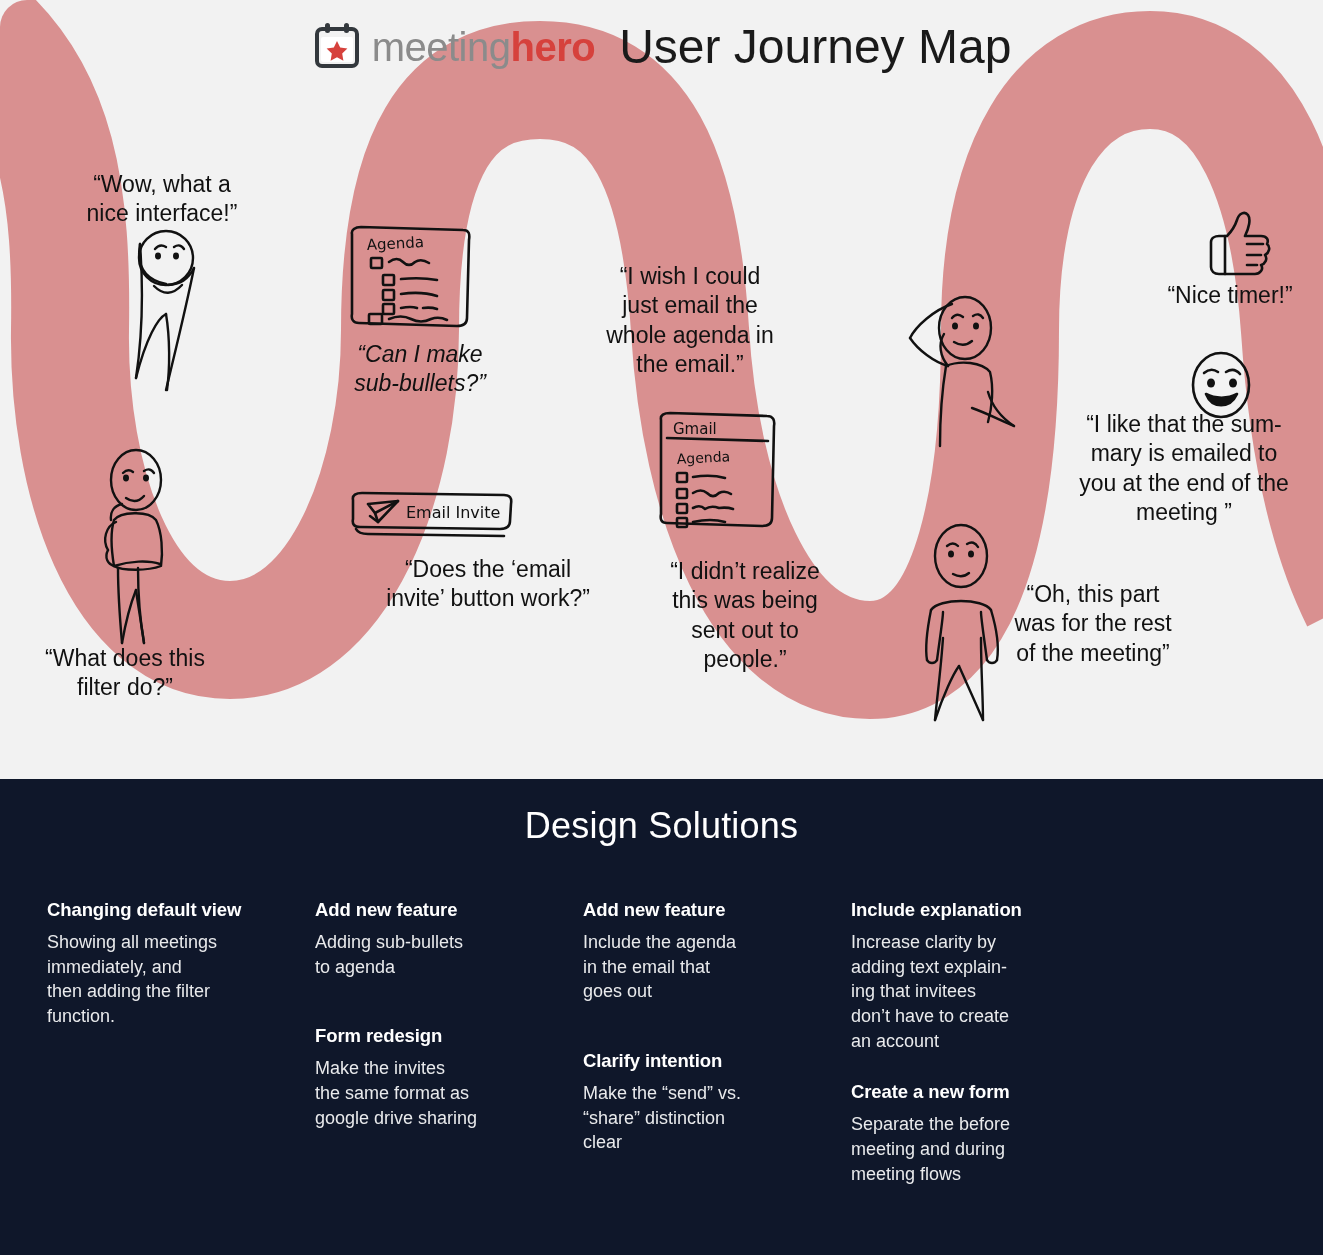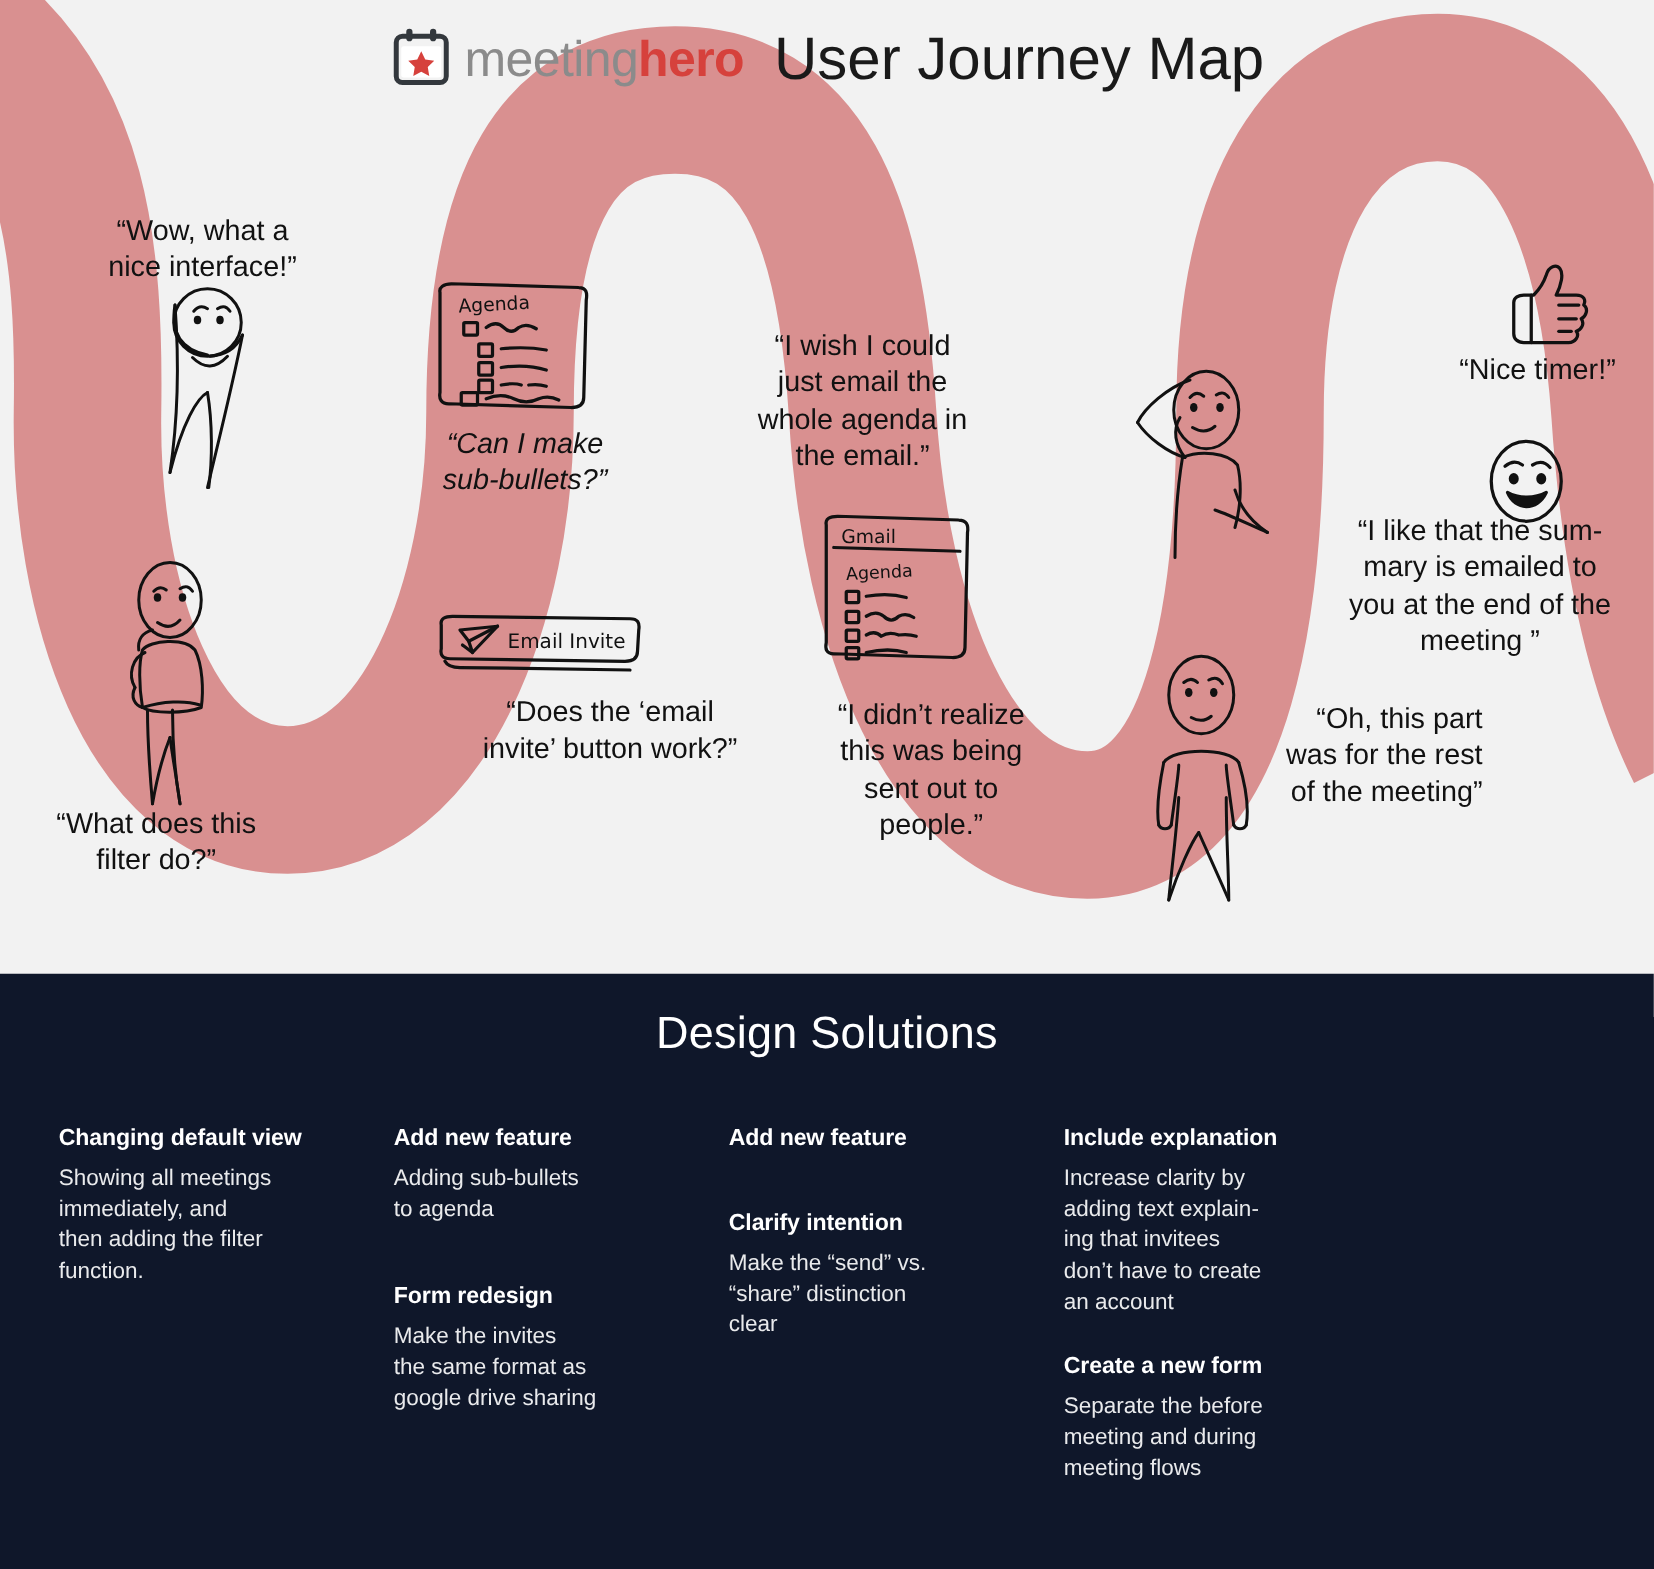--- a/index.html
+++ b/index.html
@@ -5,21 +5,21 @@
   html,body{margin:0;padding:0;}
   body{
     width:1323px;height:1255px;
     background:#f2f2f2;
     font-family:"Liberation Sans", sans-serif;
     overflow:hidden;
     position:relative;
   }
   #journey{
     position:absolute;left:0;top:0;width:1323px;height:779px;
-    background:#f2f2f2;overflow:hidden;
+    background:#f2f2f2;overflow:hidden;border-radius:27px;
   }
   #pathsvg{position:absolute;left:0;top:0;width:1323px;height:779px;}
   .header{
     position:absolute;top:20px;left:0;width:1323px;
     text-align:center;z-index:5;
     display:flex;align-items:center;justify-content:center;gap:10px;
   }
   .logo-icon{display:block;}
   .brand{
     font-size:40px;letter-spacing:-0.5px;line-height:1;
@@ -117,21 +117,21 @@
 just email the
 whole agenda in
 the email.”</div>
 
   <div class="quote" style="left:655px;top:557px;width:180px;white-space:pre-line;">“I didn’t realize
 this was being
 sent out to
 people.”</div>
 
 
-  <div class="quote" style="left:1000px;top:560px;width:186px;white-space:pre-line;text-align:right;">“Oh, this part
+  <div class="quote" style="left:1000px;top:580px;width:186px;white-space:pre-line;">“Oh, this part
 was for the rest
 of the meeting”</div>
 
   <div class="quote" style="left:1150px;top:281px;width:160px;white-space:pre-line;">“Nice timer!”</div>
 
   <div class="quote" style="left:1070px;top:410px;width:228px;white-space:pre-line;">“I like that the sum-
 mary is emailed to
 you at the end of the
 meeting ”</div>
 
@@ -351,20 +351,23 @@
 the same format as
 google drive sharing</div>
         </div>
       </div>
     </div>
 
     <div class="col">
       <div class="col-inner">
         <div class="sol-item">
           <div class="sol-head">Add new feature</div>
+          <div class="sol-body">Include the agenda
+in the email that
+goes out</div>
         </div>
         <div class="sol-item" style="margin-top:46px;">
           <div class="sol-head">Clarify intention</div>
           <div class="sol-body">Make the “send” vs.
 “share” distinction
 clear</div>
         </div>
       </div>
     </div>
 

